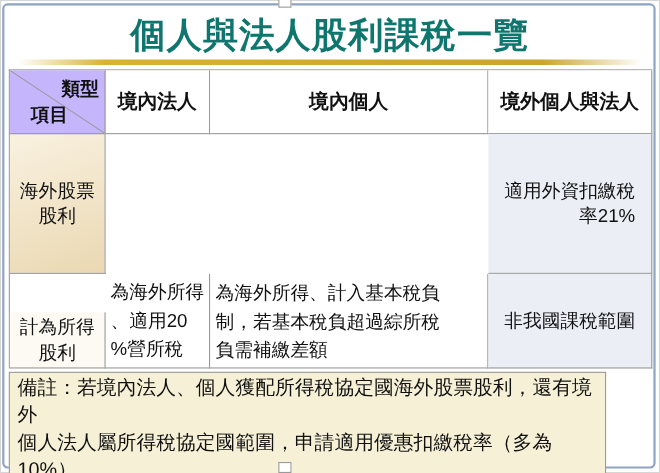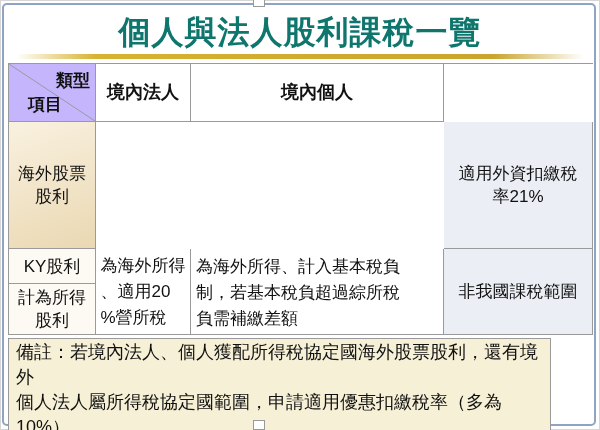--- a/index.html
+++ b/index.html
@@ -40,21 +40,21 @@
   .h-corner{grid-column:1;grid-row:1;position:relative;background:#c4b5fd;}
   .h-corner .diag{position:absolute;left:0;top:0;width:100%;height:100%;}
   .h-corner .lbl-top{position:absolute;top:5px;right:5px;font-size:17px;font-weight:bold;}
   .h-corner .lbl-bottom{position:absolute;bottom:5px;left:19px;font-size:17px;font-weight:bold;}
   .h2{grid-column:2;grid-row:1;}
   .h3{grid-column:3;grid-row:1;}
   .h4{grid-column:4;grid-row:1;}
   .r1c1{grid-column:1;grid-row:2;background:linear-gradient(160deg,#f9f1e0 0%,#ead8b2 100%);}
   .r1c2{grid-column:2;grid-row:2;background:linear-gradient(#fbf9f2,#f0ebda);}
   .r1c3{grid-column:3;grid-row:2;display:block;text-align:left;padding:5px 3px 3px 5px;line-height:24px;}
-  .r1c4{grid-column:4;grid-row:2;background:#ebeff5;}
+  .r1c4{grid-column:4;grid-row:2;background:#ebeff5;text-align:right;}
   .ky{grid-column:1;grid-row:3;background:#fcfaf3;}
   .ov{grid-column:1;grid-row:4;background:#fcfaf3;}
   .r2c2{grid-column:2;grid-row:3/5;text-align:left;align-items:center;padding:2px 4px;line-height:26px;}
   .r2c3{grid-column:3;grid-row:3/5;text-align:left;align-items:flex-start;justify-content:flex-start;padding:5px 7px 3px 5px;line-height:26px;}
   .r2c4{grid-column:4;grid-row:3/5;background:#ebeff5;}
   .list-item{margin:0;}
   .list-item .num{display:inline;}
   .list-item .txt{display:inline-block;white-space:pre-line;vertical-align:top;}
   .note{
     position:absolute;left:8px;top:338px;width:543px;box-sizing:border-box;
@@ -79,27 +79,27 @@
 
     <div class="c h-corner">
       <svg class="diag" viewBox="0 0 87 58" preserveAspectRatio="none">
         <line x1="0" y1="0" x2="87" y2="58" stroke="#9a9a9a" stroke-width="1"></line>
       </svg>
       <span class="lbl-top">類型</span>
       <span class="lbl-bottom">項目</span>
     </div>
     <div class="c hdr h2">境內法人</div>
     <div class="c hdr h3">境內個人</div>
+    <div class="c hdr h4">境外個人與法人</div>
 
     <div class="c r1c1">海外股票
 股利</div>
     <div class="c r1c4">適用外資扣繳稅
 率21%</div>
 
-    <div class="c ky">KY股利</div>
     <div class="c ov">計為所得
 股利</div>
     <div class="c r2c2">為海外所得
 、適用20
 %營所稅</div>
     <div class="c r2c3">為海外所得、計入基本稅負
 制，若基本稅負超過綜所稅
 負需補繳差額</div>
     <div class="c r2c4">非我國課稅範圍</div>
   </div>

